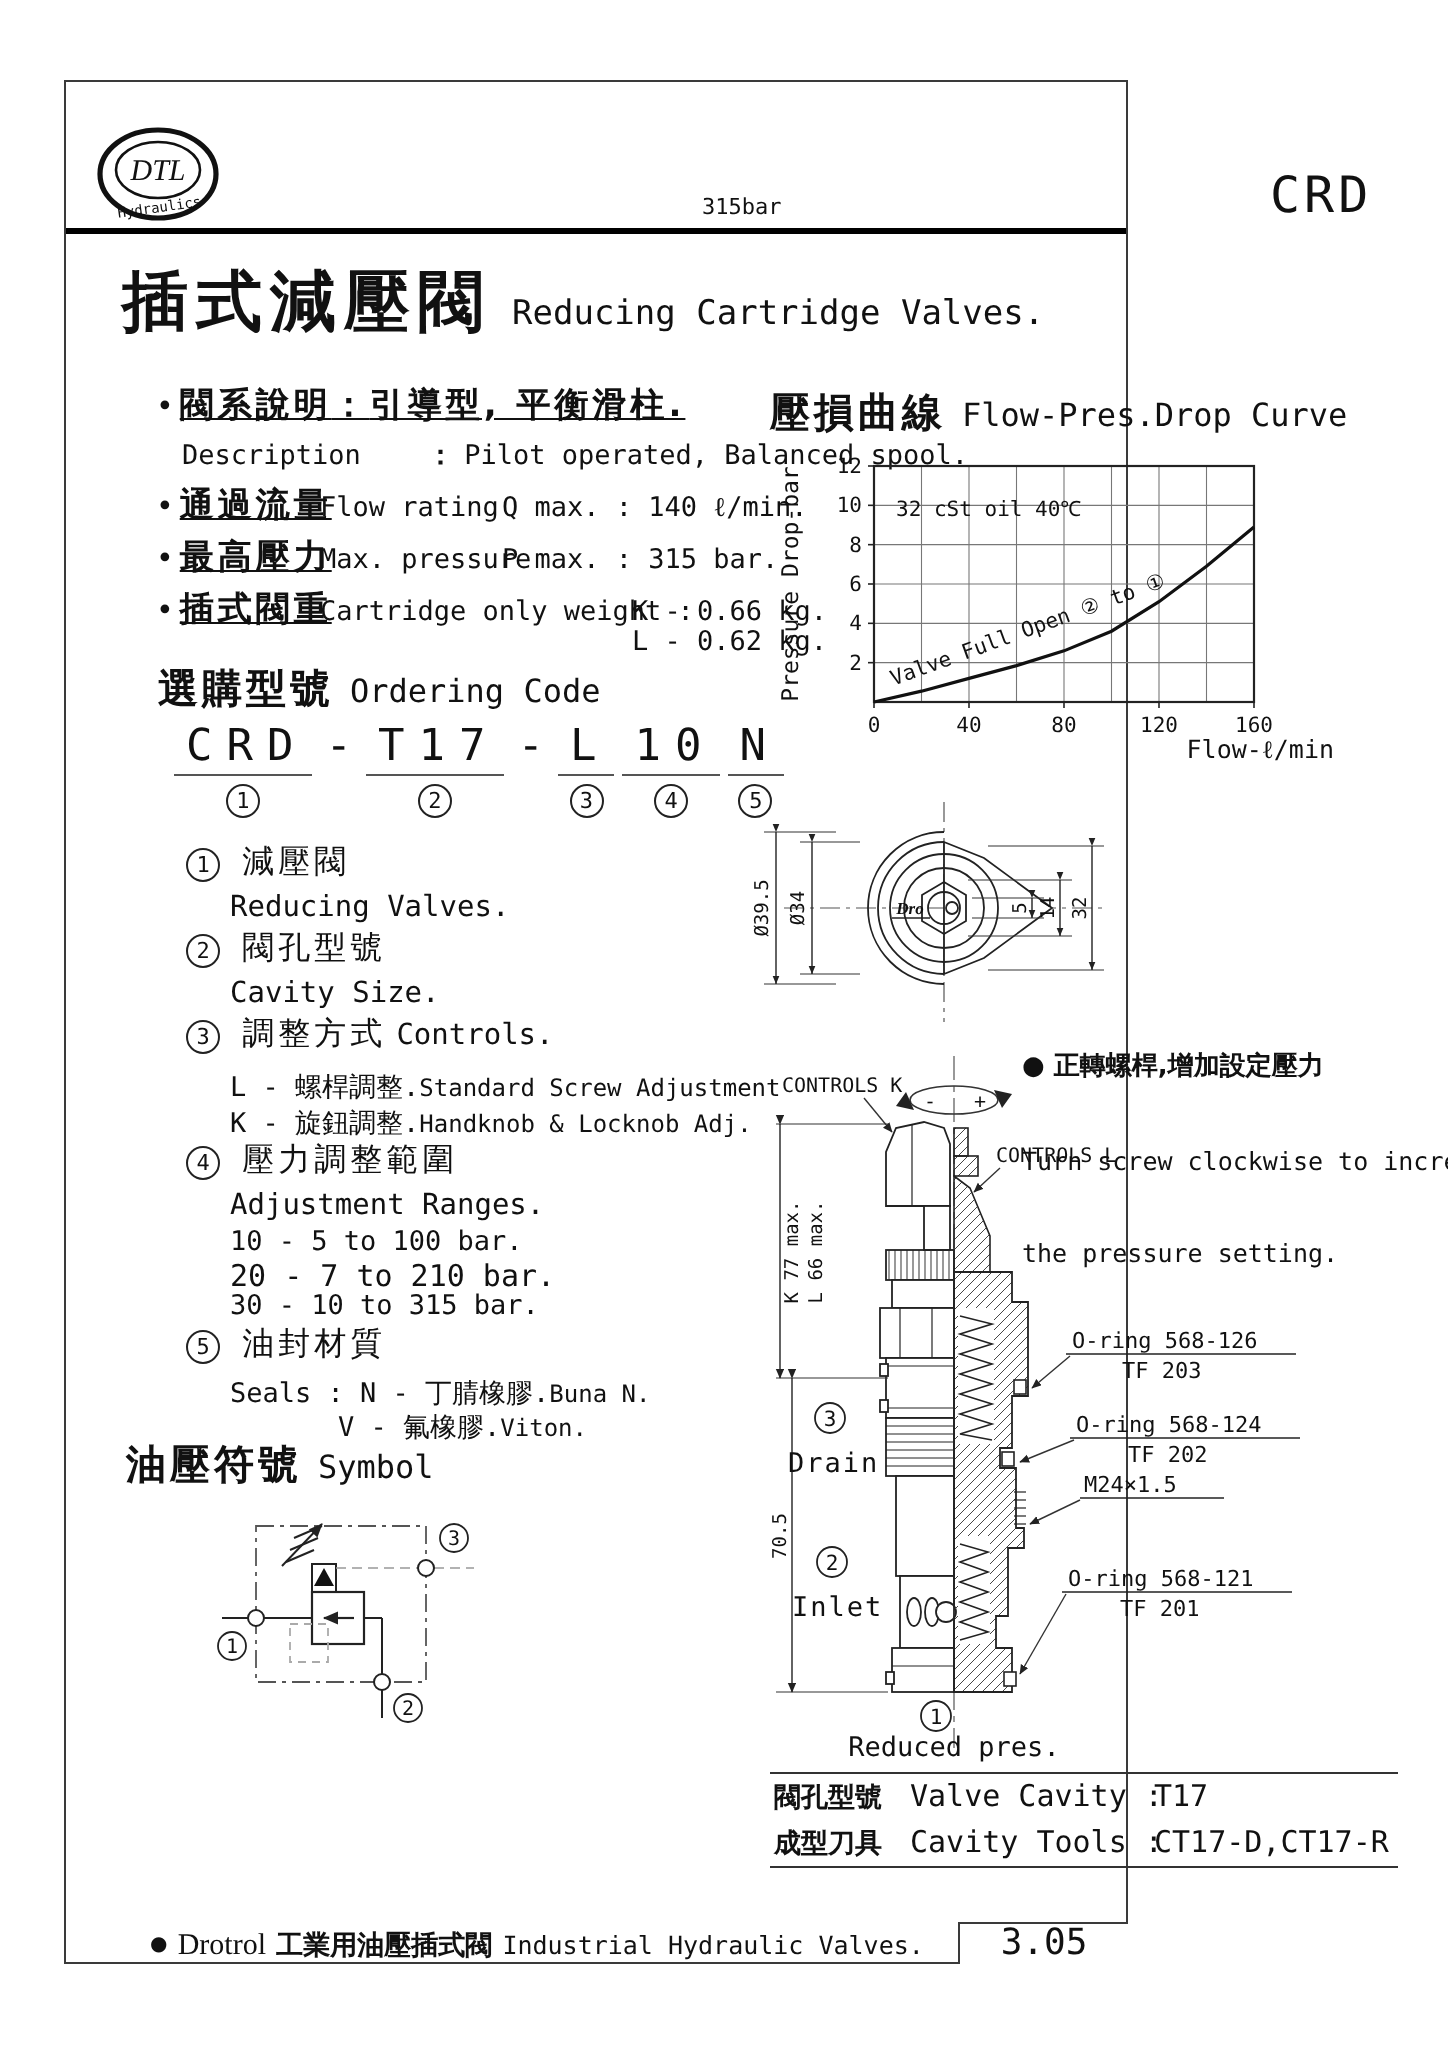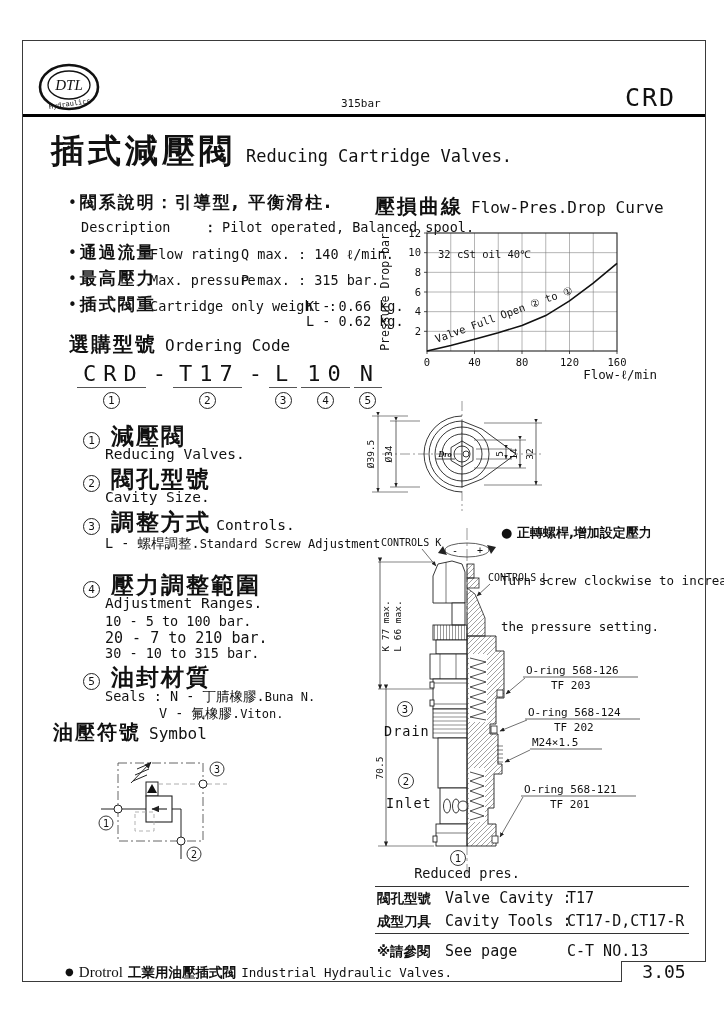--- a/index.html
+++ b/index.html
@@ -1,42 +1,42 @@
 <!DOCTYPE html>
 <html><head>
 <meta charset="utf-8">
 <style>
   * { margin:0; padding:0; box-sizing:border-box; }
   body { background:#fff; }
   .page { position:relative; width:724px; height:1024px; background:#fff;
           color:#111; font-family:"DejaVu Sans", sans-serif; overflow:hidden; }
-  .frame { position:absolute; left:22px; top:40px; width:684px; height:942px;
+  .frame { position:absolute; left:32px; top:40px; width:532px; height:942px;
            border:1.6px solid #3a3a3a;padding-left:11px; }
   .abs { position:absolute; }
   .mono { font-family:"DejaVu Sans Mono","Liberation Mono",monospace; }
   .serif { font-family:"Liberation Serif","DejaVu Serif",serif; }
   .zh { font-family:"DejaVu Sans",sans-serif; }
   .rule-thick { position:absolute; left:0; top:73px; width:100%; height:3px; background:#000; }
   .brand-main { font:italic bold 31px "Liberation Serif",serif; border-bottom:2.5px solid #000; letter-spacing:1px;}
   .brand-suf { font:bold 17px "Liberation Serif",serif; margin-left:7px; }
   .title-zh { font-size:33px; letter-spacing:4px; font-weight:bold; }
   .title-en { font-size:17px; margin-left:10px; }
   .spec-line { position:absolute; white-space:nowrap; font-size:16px; }
   .bullet { font-size:15px; margin-right:3px; }
-  .zh-label { font-weight:bold; letter-spacing:2px; font-size:17px; }
+  .zh-label { font-weight:bold; letter-spacing:2px; font-size:17px;text-decoration:underline; }
   .en-t { font-family:"DejaVu Sans Mono",monospace; font-size:13.5px; }
   .circ { display:inline-block; width:17px; height:17px; line-height:15px;
           border:1.1px solid #222; border-radius:50%; text-align:center;
           font-size:11px; font-family:"DejaVu Sans Mono",monospace; background:#fff;}
   .code-row { display:flex; align-items:flex-start; }
   .code-seg { display:inline-flex; flex-direction:column; align-items:center; margin:0 2px;}
   .code-txt { font-family:"DejaVu Sans Mono",monospace; font-size:22px; letter-spacing:7px;
               padding:0 2px 1px 6px; border-bottom:1.2px solid #555; }
   .code-dash { font-family:"DejaVu Sans Mono",monospace; font-size:22px; padding:0 5px; }
-  .list-zh { font-size:23px; font-weight:bold; letter-spacing:2px; }
+  .list-zh { font-size:16px; font-weight:normal; letter-spacing:2px; }
   .list-en { font-family:"DejaVu Sans Mono",monospace; font-size:14.5px; }
   .sub-t { font-family:"DejaVu Sans Mono",monospace; font-size:13px; }
   .h2-zh { font-size:20px; font-weight:bold; letter-spacing:2px; }
   .h2-en { font-family:"DejaVu Sans Mono",monospace; font-size:16px; margin-left:8px; }
   .note-line { font-size:13px; white-space:nowrap;margin-top:31px; }
   .cav-table { position:absolute; border-top:1.4px solid #333; border-bottom:1.4px solid #333; }
   .cav-row { position:relative; height:23px; white-space:nowrap; }
   .cav-zh { position:absolute; left:2px; top:3px; font-size:13.5px; font-weight:bold; }
   .cav-en { position:absolute; left:70px; top:2px; font-size:15px; font-family:"DejaVu Sans Mono",monospace; }
   .cav-val { position:absolute; left:192px; top:2px; font-size:15px; font-family:"DejaVu Sans Mono",monospace; }
@@ -130,20 +130,23 @@
     <span class="list-zh zh" style="margin-left:6px">閥孔型號</span>
   </div>
   <div class="abs list-en" style="left:82px;top:448px">Cavity Size.</div>
   <div class="abs" style="left:60px;top:466px;white-space:nowrap">
     <span class="circ">3</span>
     <span class="list-zh zh" style="margin-left:6px">調整方式</span>
     <span class="list-en">Controls.</span>
   </div>
   <div class="abs" style="left:82px;top:492px;white-space:nowrap">
     <span class="sub-t zh" style="font-size:13.5px">L - 螺桿調整.</span><span class="sub-t" style="font-size:12px">Standard Screw Adjustment</span>
+  </div>
+  <div class="abs" style="left:82px;top:510px;white-space:nowrap">
+    <span class="sub-t zh" style="font-size:13.5px">K - 旋鈕調整.</span><span class="sub-t" style="font-size:12px">Handknob &amp; Locknob Adj.</span>
   </div>
   <div class="abs" style="left:60px;top:529px">
     <span class="circ">4</span>
     <span class="list-zh zh" style="margin-left:6px">壓力調整範圍</span>
   </div>
   <div class="abs list-en" style="left:82px;top:554px">Adjustment Ranges.</div>
   <div class="abs sub-t" style="left:82px;top:572px;font-size:13.5px">10 -  5 to 100 bar.</div>
   <div class="abs sub-t" style="left:82px;top:588px;font-size:15px">20 -  7 to 210 bar.</div>
   <div class="abs sub-t" style="left:82px;top:604px;font-size:13.5px">30 - 10 to 315 bar.</div>
   <div class="abs" style="left:60px;top:621px">
@@ -440,25 +443,20 @@
       <span class="cav-zh zh">閥孔型號</span>
       <span class="cav-en">Valve Cavity :</span>
       <span class="cav-val">T17</span>
     </div>
     <div class="cav-row">
       <span class="cav-zh zh">成型刀具</span>
       <span class="cav-en">Cavity Tools :</span>
       <span class="cav-val">CT17-D,CT17-R</span>
     </div>
   </div>
-  <div class="abs" style="left:352px;top:900px;width:314px;height:20px">
-    <span class="zh" style="position:absolute;left:2px;top:2px;font-size:13.5px;font-weight:bold">※請參閱</span>
-    <span class="mono" style="position:absolute;left:70px;top:1px;font-size:15px">See page</span>
-    <span class="mono" style="position:absolute;left:192px;top:1px;font-size:15px">C-T NO.13</span>
-  </div>
 
   <div class="abs" style="left:42px;top:921px;white-space:nowrap">
     <span style="font-size:10px;vertical-align:2px">●</span>
     <span class="serif" style="font-size:15px">Drotrol</span>
     <span class="zh" style="font-size:13.5px;font-weight:bold">工業用油壓插式閥</span>
     <span class="mono" style="font-size:12.5px">Industrial Hydraulic Valves.</span>
   </div>
   <div class="pagebox">
     <span>3.05</span>
   </div>

